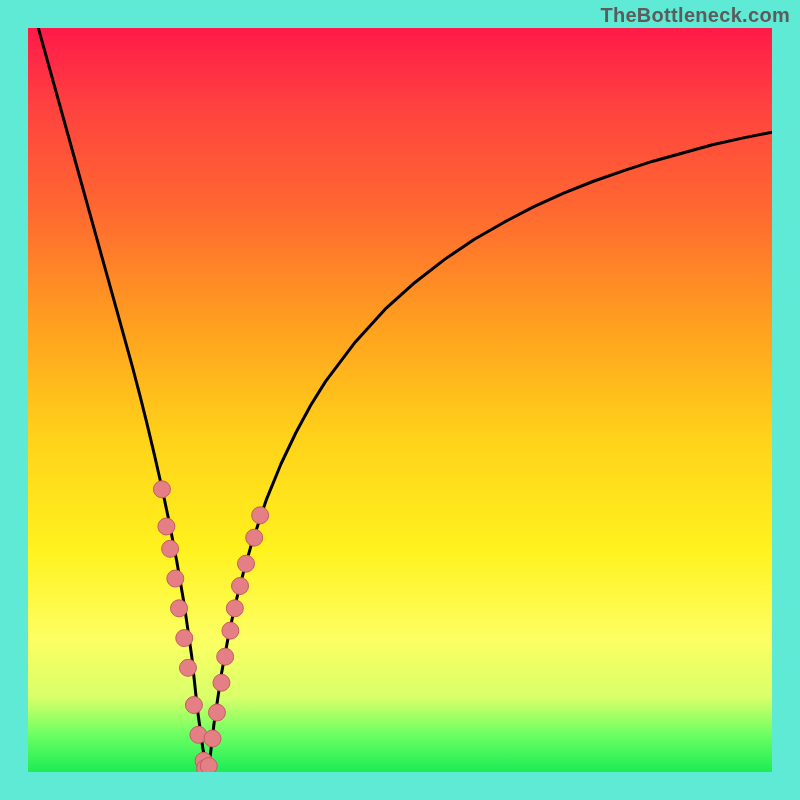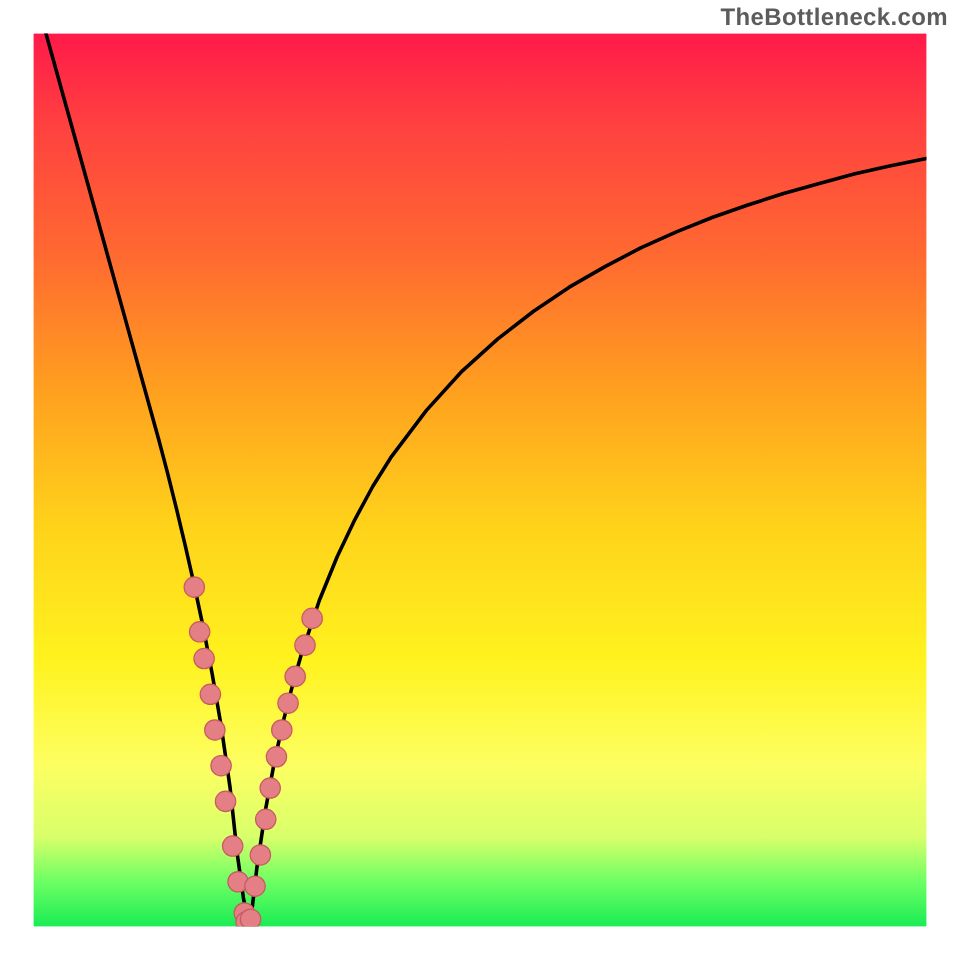--- a/index.html
+++ b/index.html
@@ -8,21 +8,21 @@
     width: 800px;
     height: 800px;
     overflow: hidden;
     background: #000;
     font-family: Arial, Helvetica, sans-serif;
   }
   .frame {
     position: relative;
     width: 800px;
     height: 800px;
-    background: #ffffff;
+    background: #5eead4;
   }
   .plot-area {
     position: absolute;
     left: 28px;
     top: 28px;
     width: 744px;
     height: 744px;
     background: linear-gradient(to bottom,
       #ff1a49 0%,
       #ff4040 10%,

